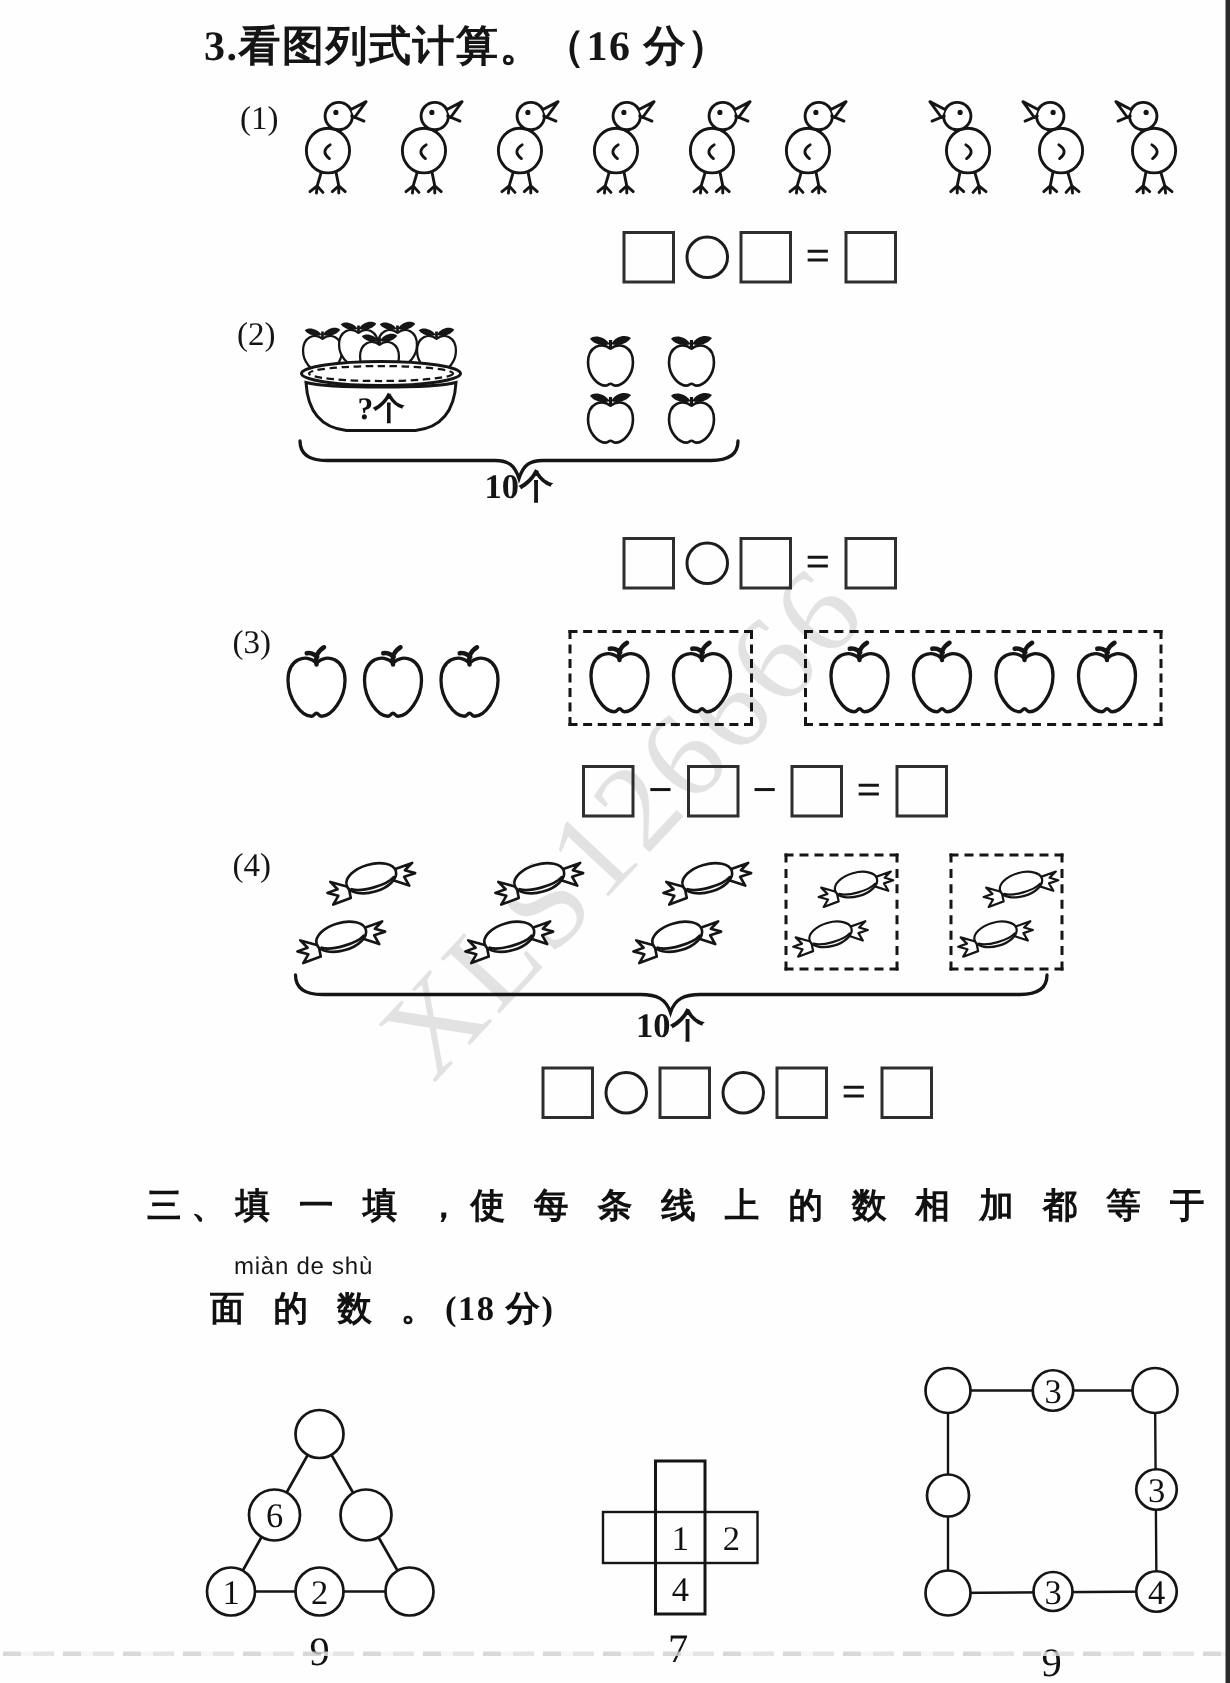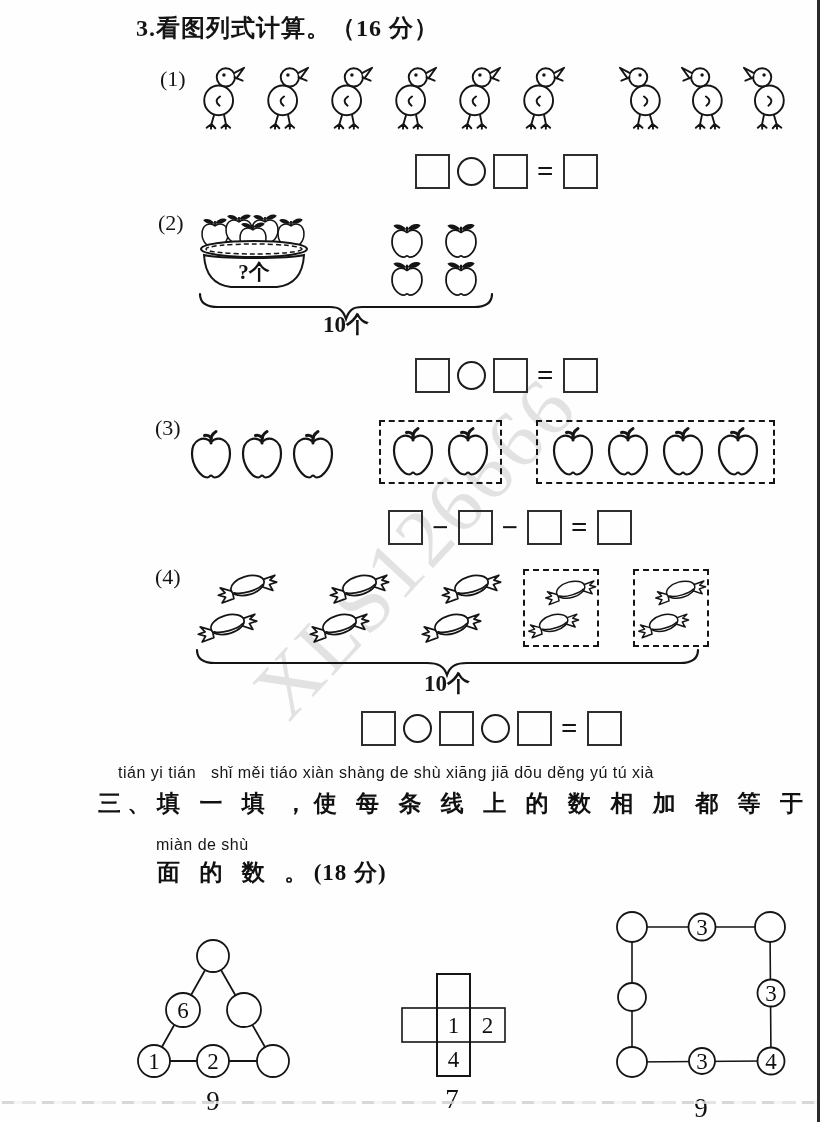--- a/index.html
+++ b/index.html
@@ -1,21 +1,21 @@
 <!DOCTYPE html>
 <html><head>
 <meta charset="utf-8">
 <style>
   html,body{margin:0;padding:0;background:#ffffff;}
   .page{position:relative;width:820px;height:1122px;background:#fefefe;overflow:hidden;
         font-family:"Liberation Serif","DejaVu Serif",serif;color:#151515;}
   .watermark{position:absolute;left:130px;top:498px;width:570px;height:100px;display:flex;
              align-items:center;justify-content:center;font-size:82px;letter-spacing:3px;
              color:#e2e2e2;transform:rotate(-47deg);font-family:"Liberation Serif",serif;}
-  .title{position:absolute;left:136px;top:12px;font-size:24px;font-weight:bold;letter-spacing:1px;}
+  .title{position:absolute;left:136px;top:12px;font-size:28px;font-weight:bold;letter-spacing:1px;}
   .plabel{position:absolute;font-size:22px;}
   .icon-row{position:absolute;display:flex;align-items:flex-start;}
   .chick{width:48px;height:68px;}
   .flip{transform:scaleX(-1);}
   #chicks-left{left:198px;top:64px;gap:16px;}
   #chicks-right{left:618px;top:64px;gap:14px;}
   .eq{position:absolute;display:flex;align-items:center;gap:7px;height:40px;}
   .eq-box{width:35px;height:35px;border:2.2px solid #2e2e2e;box-sizing:border-box;background:transparent;}
   .eq-circle{width:29px;height:29px;border:2.2px solid #1c1c1c;border-radius:50%;box-sizing:border-box;}
   .eq-op{font-family:"Liberation Serif",serif;font-size:29px;font-weight:700;line-height:1;margin:0 2px;}
@@ -280,24 +280,23 @@
   <div class="eq" style="left:361px;top:708px;">
       <div class="eq-box"></div>
       <div class="eq-circle"></div>
       <div class="eq-box"></div>
       <div class="eq-circle"></div>
       <div class="eq-box"></div>
       <span class="eq-op">=</span>
       <div class="eq-box"></div>
     </div>
 
-  <div class="pinyin" style="left:118px;top:764px;">tián yi tián   shǐ měi tiáo xiàn shàng de shù xiāng jiā dōu děng yú tú xià</div>
   <div class="hanzi-line" style="left:98px;top:788px;">三、填 一 填 ，使 每 条 线 上 的 数 相 加 都 等 于 图 下</div>
   <div class="pinyin" style="left:141px;top:836px;margin-left:15px;">miàn de shù</div>
-  <div class="hanzi-line" style="left:140px;top:857px;margin-left:17px;"><span>面 的 数 。</span><span class="score">(18 分)</span></div>
+  <div class="hanzi-line" style="left:140px;top:857px;"><span>面 的 数 。</span><span class="score">(18 分)</span></div>
 
   <svg class="puzzle" style="left:108px;top:898px;" width="220" height="218" viewBox="0 0 220 218">
     <path d="M105,58 L46,163 M105,58 L165,163 M46,163 L165,163" stroke="#151515" stroke-width="1.8" fill="none"></path>
     <g fill="#ffffff" stroke="#151515" stroke-width="1.8">
       <circle cx="105" cy="58" r="16"></circle>
       <circle cx="75" cy="112" r="17"></circle>
       <circle cx="136" cy="112" r="17"></circle>
       <circle cx="46" cy="163" r="16"></circle>
       <circle cx="105" cy="163" r="16"></circle>
       <circle cx="165" cy="163" r="16"></circle>

